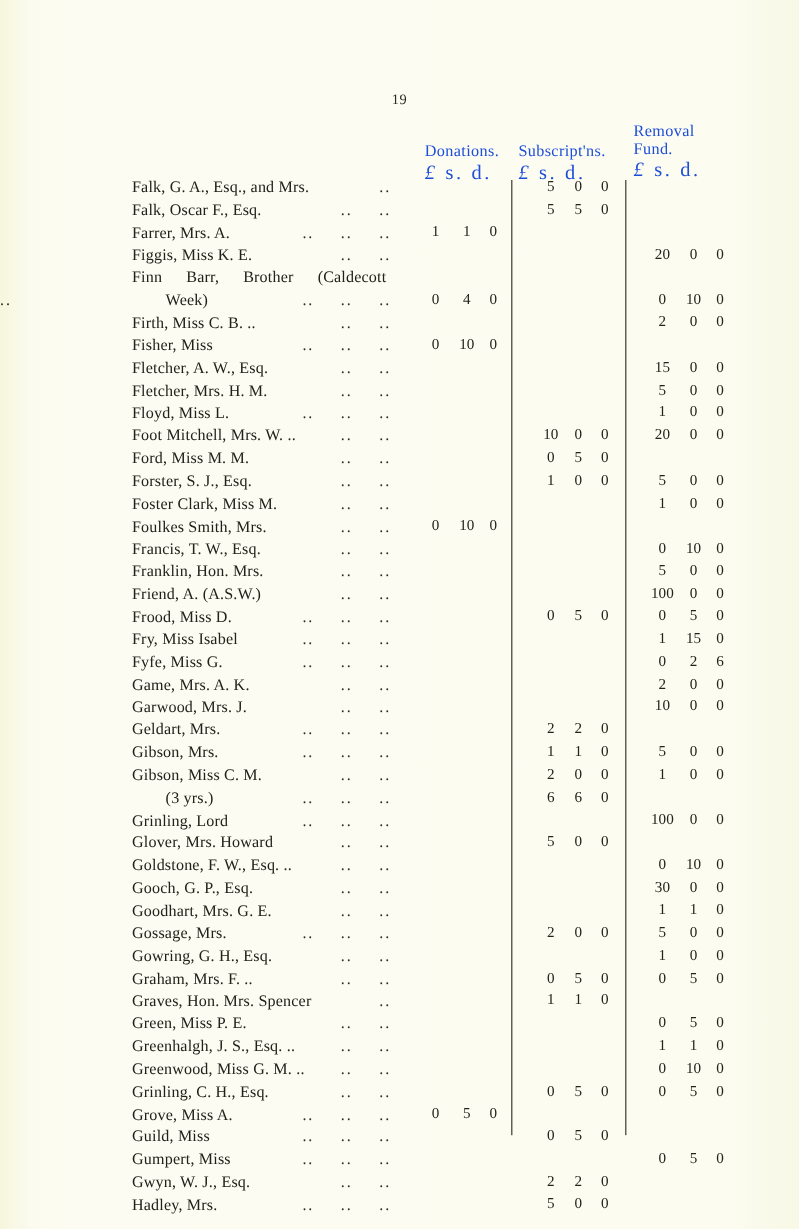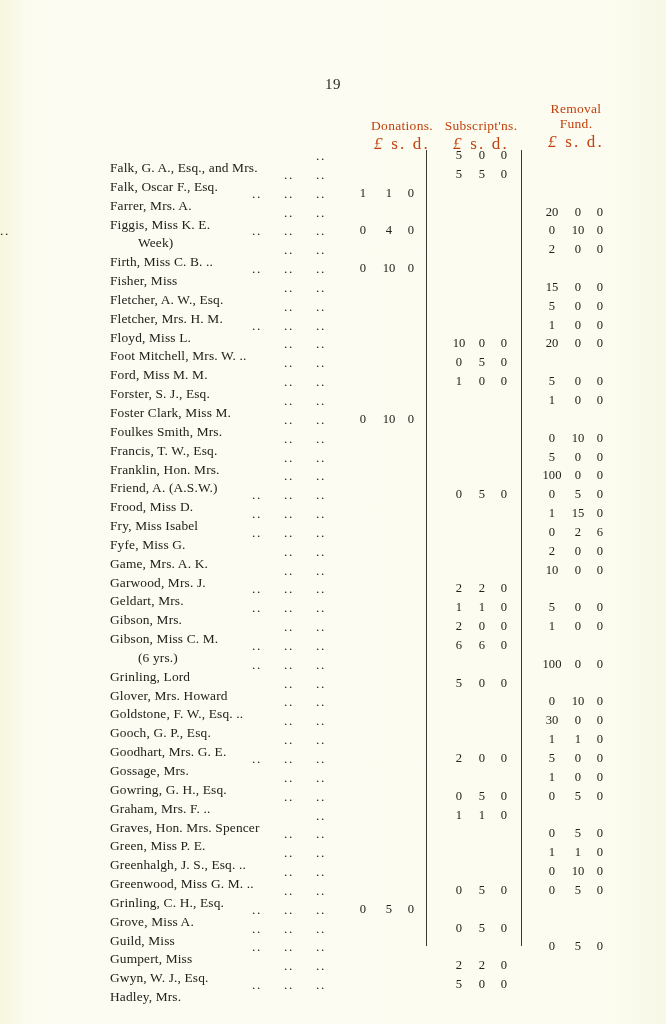--- a/index.html
+++ b/index.html
@@ -28,31 +28,31 @@
     inset: 0;
   }
 
   
   .folio {
     position: absolute;
     top: 76px;
     left: 0;
     width: 666px;
     text-align: center;
-    font-size: 15px;
+    font-size: 12px;
     letter-spacing: 0.5px;
     color: #2b2b22;
   }
 
   
   .col-head {
     position: absolute;
-    text-align: center;
+    text-align: left;
     font-size: 13.5px;
-    color: #c2410c;
+    color: #1d4ed8;
     letter-spacing: 0.3px;
     line-height: 15px;
   }
   .col-head .lsd {
     display: block;
     margin-top: 3px;
     font-size: 17px;
     letter-spacing: 2.2px;
   }
   .col-head .lsd .pound {
@@ -86,21 +86,21 @@
     height: 18.85px;
     font-size: 13.4px;
     white-space: nowrap;
   }
   .row.cont .name {
     padding-left: 28px;
   }
   .name {
     position: absolute;
     left: 110px;
-    top: 12px;
+    top: 0;
     color: #22221c;
     letter-spacing: 0.15px;
   }
   .name.justify {
     width: 212px;
     display: flex;
     justify-content: space-between;
   }
   .dots {
     position: absolute;
@@ -199,20 +199,28 @@
         <span class="amt a-d">0</span>
       </div>
       <div class="row">
         <span class="name">Figgis, Miss K. E.</span>
         <span class="dots d2">..</span>
         <span class="dots d3">..</span>
         <span class="amt c-l">20</span>
         <span class="amt c-s">0</span>
         <span class="amt c-d">0</span>
       </div>
+      <div class="row">
+        <span class="name justify">
+          <span>Finn</span>
+          <span>Barr,</span>
+          <span>Brother</span>
+          <span>(Caldecott</span>
+        </span>
+      </div>
       <div class="row cont">
         <span class="name">Week)</span>
         <span class="dots undefined">..</span>
         <span class="dots d1">..</span>
         <span class="dots d2">..</span>
         <span class="dots d3">..</span>
         <span class="amt a-l">0</span>
         <span class="amt a-s">4</span>
         <span class="amt a-d">0</span>
         <span class="amt c-l">0</span>
@@ -403,21 +411,21 @@
         <span class="dots d2">..</span>
         <span class="dots d3">..</span>
         <span class="amt b-l">2</span>
         <span class="amt b-s">0</span>
         <span class="amt b-d">0</span>
         <span class="amt c-l">1</span>
         <span class="amt c-s">0</span>
         <span class="amt c-d">0</span>
       </div>
       <div class="row cont">
-        <span class="name">(6 yrs.)</span>
+        <span class="name">(3 yrs.)</span>
         <span class="dots d1">..</span>
         <span class="dots d2">..</span>
         <span class="dots d3">..</span>
         <span class="amt b-l">6</span>
         <span class="amt b-s">6</span>
         <span class="amt b-d">0</span>
       </div>
       <div class="row">
         <span class="name">Grinling, Lord</span>
         <span class="dots d1">..</span>

